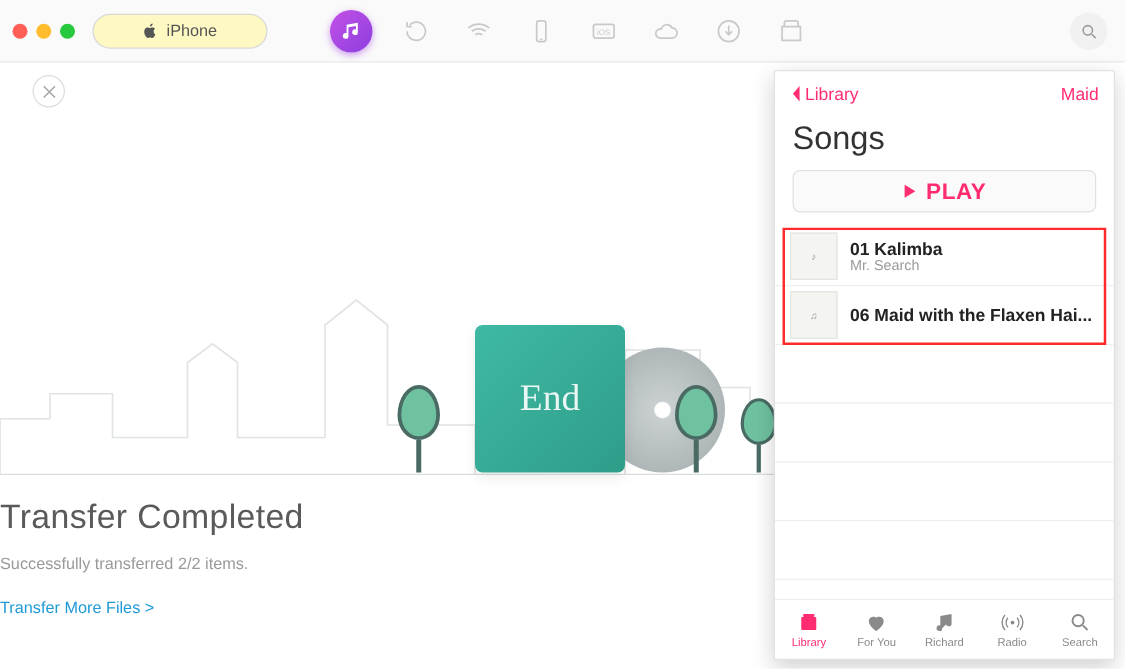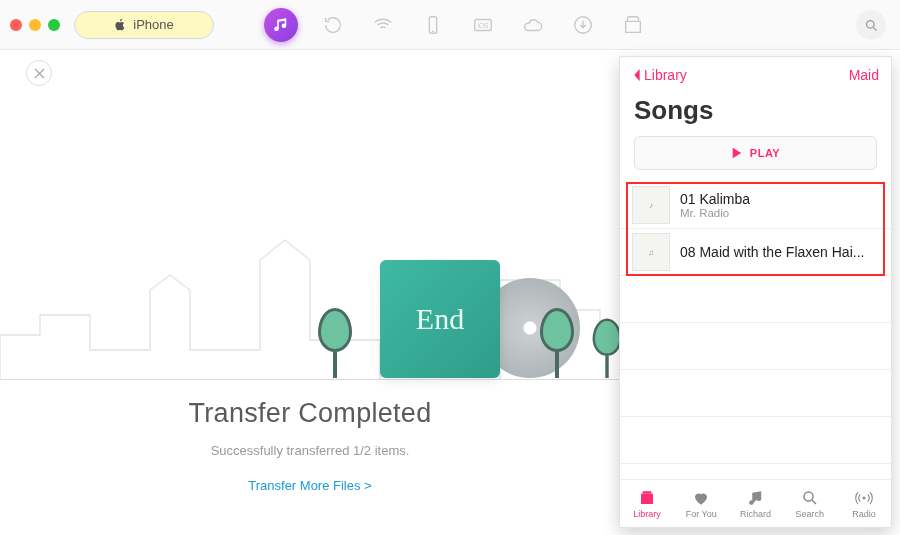--- a/index.html
+++ b/index.html
@@ -50,57 +50,57 @@
     display:flex;align-items:center;justify-content:center;
     color:#e9f7f4; font-family:"Brush Script MT","Segoe Script",cursive; font-size:30px;
   }
   .disc{
     position:absolute; left:480px; bottom:22px; width:100px;height:100px; border-radius:50%;
     background:radial-gradient(circle at 50% 50%, #fff 0 6px, #c9cfd0 7px, #a8b0b1 60px);
   }
   .tree{position:absolute; bottom:22px;}
   .tree .trunk{width:4px;height:26px;background:#4a6a64;margin:0 auto;}
   .tree .crown{width:34px;height:44px;border-radius:50% 50% 50% 50%/55% 55% 45% 45%;background:#6fc2a0;border:3px solid #4a6a64;}
-  .status-block{ position:absolute; left:0; top:348px; width:620px; text-align:center;}
+  .status-block{ position:absolute; left:0; top:348px; width:620px; text-align:left;}
   .status-title{ font-size:27px; font-weight:300; color:#5a5a5a; letter-spacing:.3px;}
   .status-sub{ font-size:13px; color:#999; margin-top:14px;}
   .status-link{ font-size:13px; color:#1e9ad6; margin-top:20px; display:inline-block;}
   
   .phone{
     position:absolute; right:8px; top:6px; width:273px; height:472px;
     background:#fff; border:1px solid #e2e2e2; border-radius:2px;
     box-shadow:0 6px 18px rgba(0,0,0,.18);
     display:flex; flex-direction:column;
   }
   .ph-header{ height:36px; display:flex; align-items:center; justify-content:space-between; padding:0 12px; font-size:14px;}
   .ph-back{ color:#ff2d70; display:flex; align-items:center; gap:2px;}
   .ph-back svg{width:10px;height:14px;fill:#ff2d70;}
   .ph-sort{ color:#ff2d70; font-size:14px;}
-  .ph-title{ font-size:26px; font-weight:700; padding:2px 14px 10px;}
+  .ph-title{ font-size:26px; font-weight:400; padding:2px 14px 10px;}
   .ph-actions{ display:flex; gap:10px; padding:0 14px 12px;}
   .ph-btn{
     flex:1; height:34px; border:1px solid #e1e1e1; border-radius:6px; background:#fafafa;
     display:flex;align-items:center;justify-content:center; gap:7px;
-    color:#ff2d70; font-weight:600; font-size:11px; letter-spacing:.5px;
+    color:#ff2d70; font-weight:600; font-size:18px; letter-spacing:.5px;
   }
   .ph-btn svg{width:12px;height:12px;fill:#ff2d70;}
   .song-list{ flex:1; overflow:hidden; position:relative;}
   .song-highlight{
     position:absolute; left:6px; right:6px; top:0; height:94px;
     border:2px solid #ff2b2b; pointer-events:none;
   }
   .song-row{
     height:47px; border-bottom:1px solid #eee; display:flex; align-items:center; gap:10px; padding:0 12px;
   }
   .song-art{
     width:38px;height:38px; background:#f4f4f0; border:1px solid #e4e4e0;
     display:flex;align-items:center;justify-content:center; font-size:8px; color:#999; text-align:center;
   }
   .song-meta{ flex:1; min-width:0;}
-  .song-title{ font-size:14px; color:#222; white-space:nowrap; overflow:hidden; text-overflow:ellipsis;}
+  .song-title{ font-size:14px; color:#222; white-space:nowrap; overflow:hidden; text-overflow:ellipsis;font-weight:bold;}
   .song-artist{ font-size:11.5px; color:#9a9a9a; white-space:nowrap; overflow:hidden; text-overflow:ellipsis;}
   .song-row.empty{ }
   .ph-tabbar{
     height:48px; border-top:1px solid #eee; display:flex;
   }
   .ph-tab{ flex:1; display:flex; flex-direction:column; align-items:center; justify-content:center; gap:2px; font-size:9px; color:#8a8a8a;}
   .ph-tab.active{ color:#ff2d70;}
   .ph-tab svg{width:20px;height:18px;fill:currentColor;}
 </style>
 </head>
@@ -200,21 +200,21 @@
         <div class="trunk"></div>
       </div>
     <div class="tree" style="left:590px; transform:scale(.85); transform-origin:bottom;">
         <div class="crown"></div>
         <div class="trunk"></div>
       </div>
   </div>
 
   <div class="status-block">
     <div class="status-title">Transfer Completed</div>
-    <div class="status-sub">Successfully transferred 1/2 items.</div>
+    <div class="status-sub">Successfully transferred 2/2 items.</div>
     <a class="status-link">Transfer More Files &gt;</a>
   </div>
 
   <div class="phone">
     <div class="ph-header">
       <div class="ph-back">
         <svg viewBox="0 0 10 16">
             <path d="M8 1L2 8l6 7"></path>
           </svg>
         <span>Library</span>
@@ -230,27 +230,27 @@
         <span>PLAY</span>
       </div>
     </div>
 
     <div class="song-list">
       <div class="song-highlight"></div>
       <div class="song-row">
         <div class="song-art">♪</div>
         <div class="song-meta">
           <div class="song-title">01 Kalimba</div>
-          <div class="song-artist">Mr. Radio</div>
+          <div class="song-artist">Mr. Search</div>
         </div>
       </div>
       <div class="song-row">
         <div class="song-art">♫</div>
         <div class="song-meta">
-          <div class="song-title">08 Maid with the Flaxen Hai...</div>
+          <div class="song-title">06 Maid with the Flaxen Hai...</div>
         </div>
       </div>
       <div class="song-row empty"></div>
       <div class="song-row empty"></div>
       <div class="song-row empty"></div>
       <div class="song-row empty"></div>
       <div class="song-row empty"></div>
     </div>
 
     <div class="ph-tabbar">
@@ -268,28 +268,28 @@
         <span>For You</span>
       </div>
       <div class="ph-tab">
         <svg viewBox="0 0 24 24">
             <path d="M9 18a3 3 0 1 1-2-2.8V5l12-2v10a3 3 0 1 1-2-2.8"></path>
           </svg>
         <span>Richard</span>
       </div>
       <div class="ph-tab">
         <svg viewBox="0 0 24 24">
+            <circle cx="12" cy="12" r="2"></circle>
+            <path d="M7 7a8 8 0 0 0 0 10M17 7a8 8 0 0 1 0 10M4 4a12 12 0 0 0 0 16M20 4a12 12 0 0 1 0 16" fill="none" stroke="currentColor" stroke-width="1.5"></path>
+          </svg>
+        <span>Radio</span>
+      </div>
+      <div class="ph-tab">
+        <svg viewBox="0 0 24 24">
             <circle cx="10" cy="10" r="6" fill="none" stroke="currentColor" stroke-width="2"></circle>
             <path d="M20 20l-5-5" stroke="currentColor" stroke-width="2"></path>
           </svg>
         <span>Search</span>
       </div>
-      <div class="ph-tab">
-        <svg viewBox="0 0 24 24">
-            <circle cx="12" cy="12" r="2"></circle>
-            <path d="M7 7a8 8 0 0 0 0 10M17 7a8 8 0 0 1 0 10M4 4a12 12 0 0 0 0 16M20 4a12 12 0 0 1 0 16" fill="none" stroke="currentColor" stroke-width="1.5"></path>
-          </svg>
-        <span>Radio</span>
-      </div>
     </div>
   </div>
 
 </div>
 
 </body></html>

